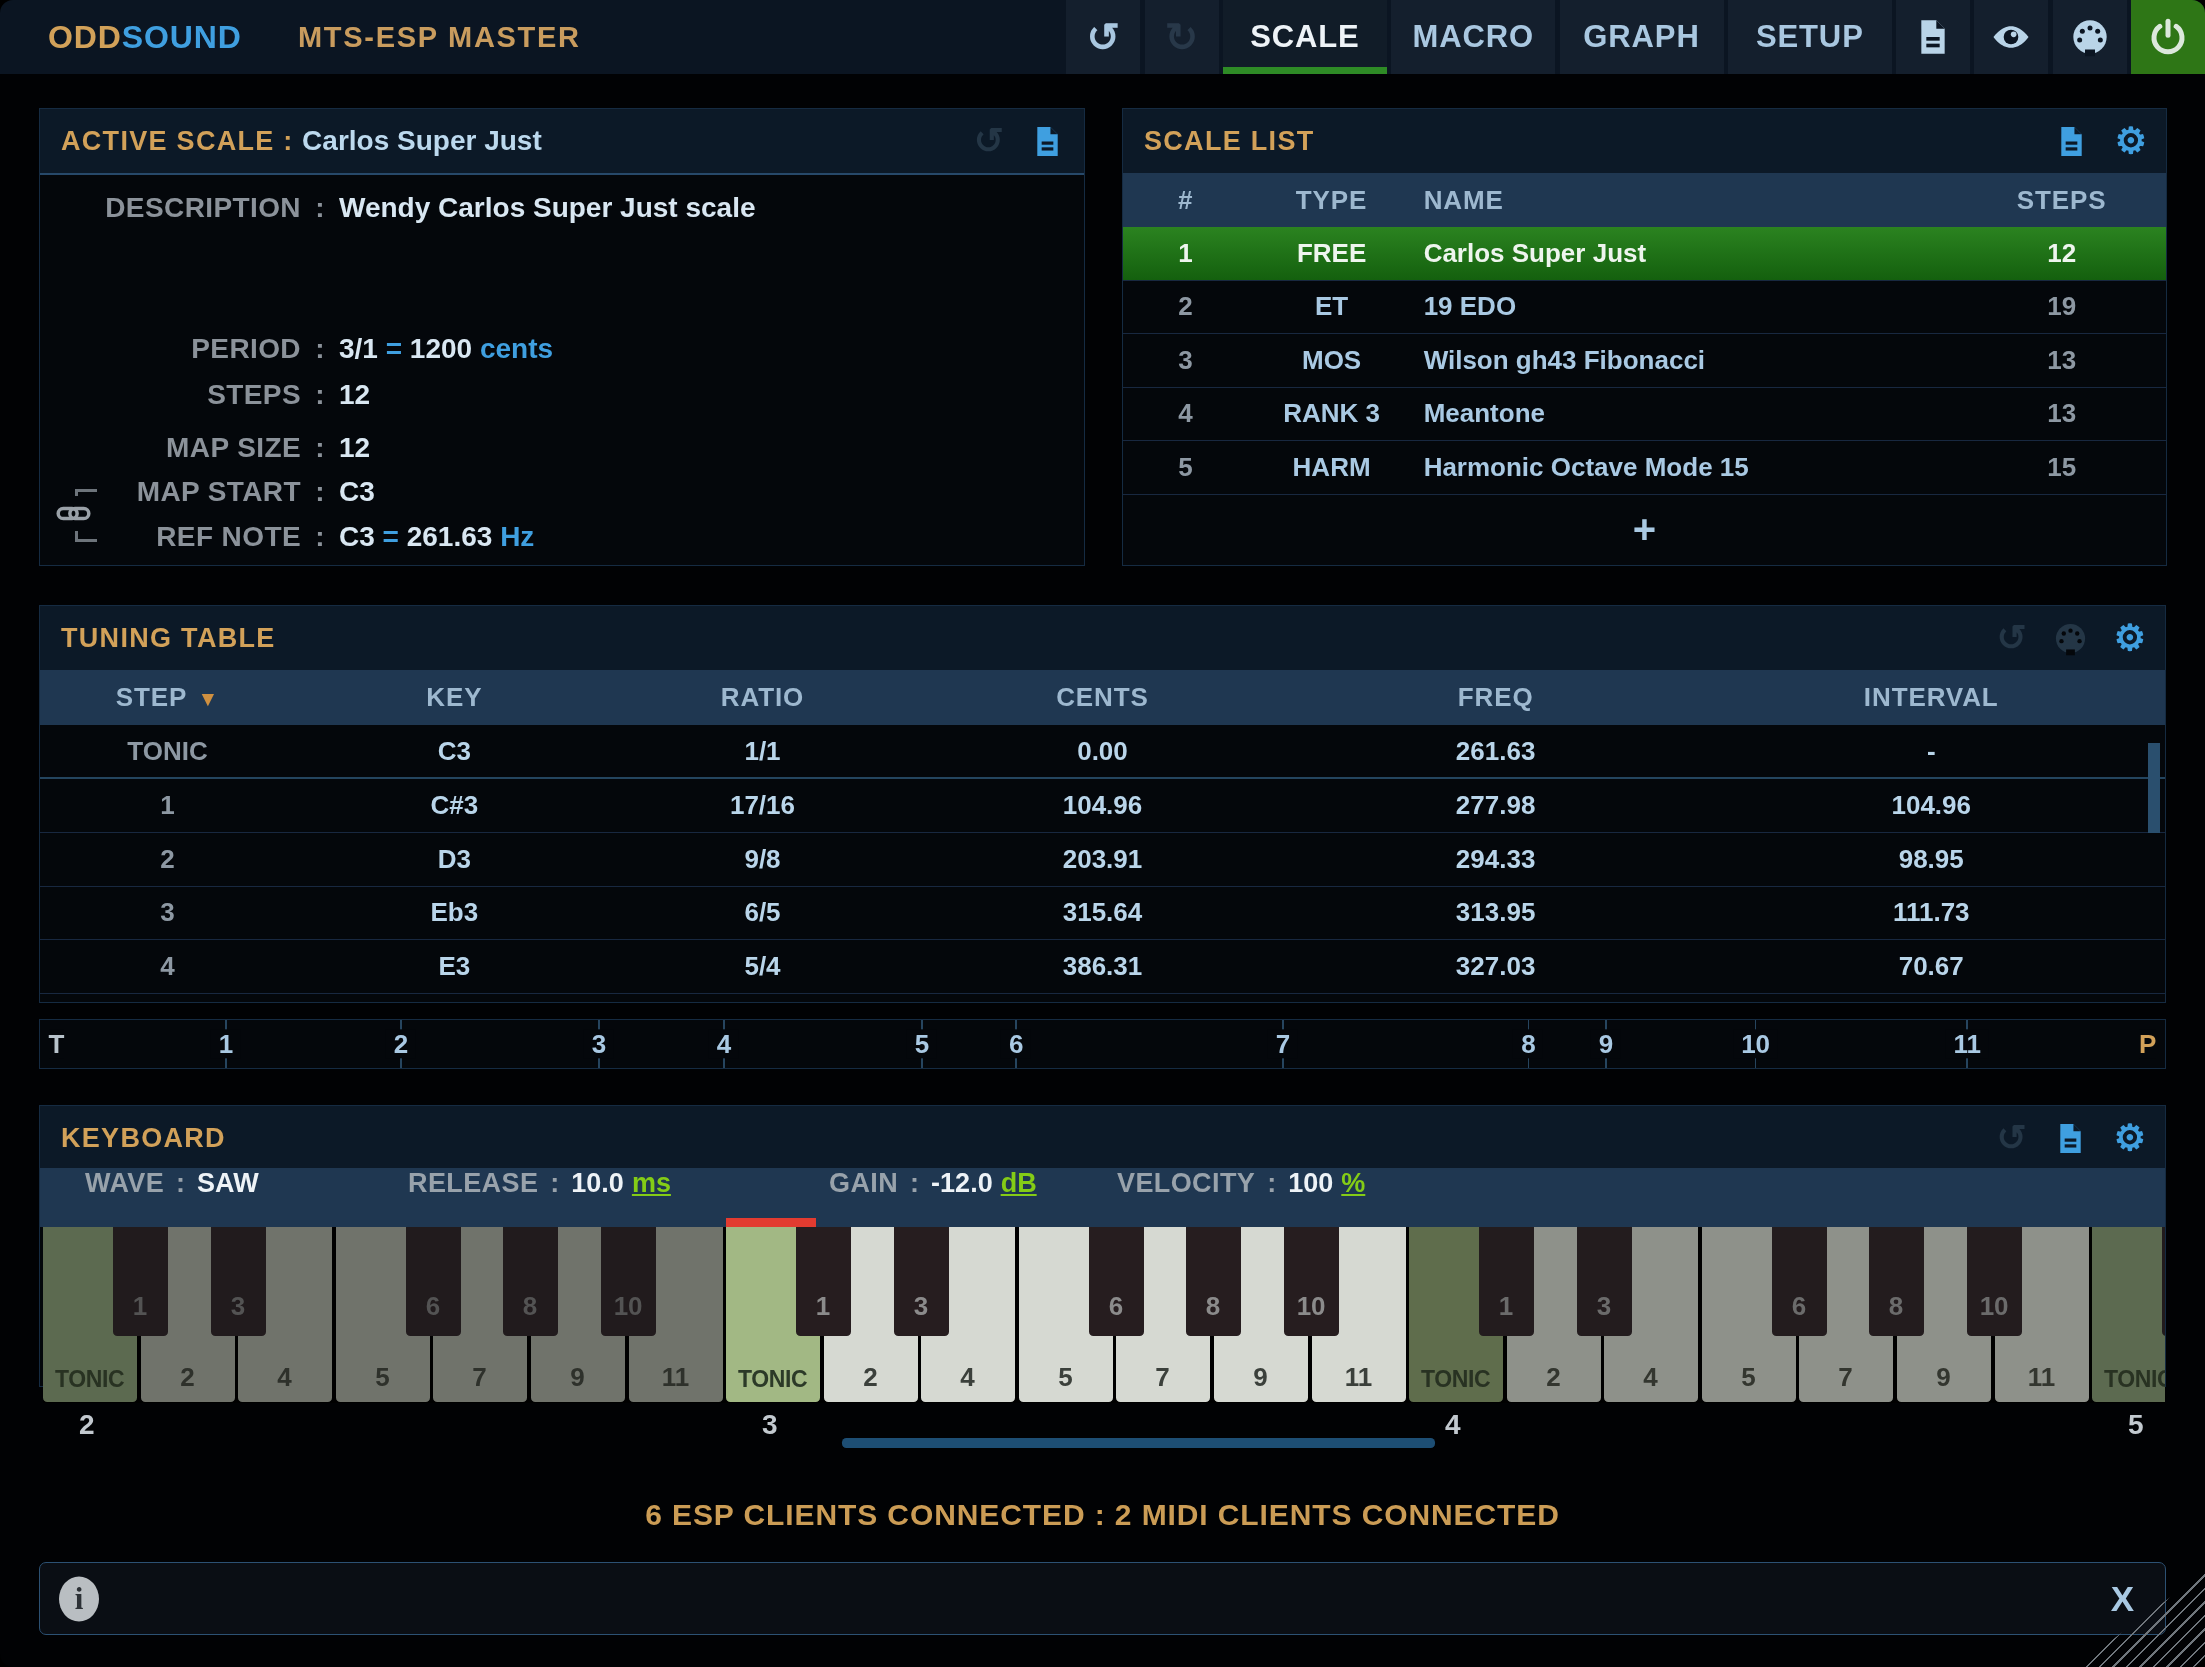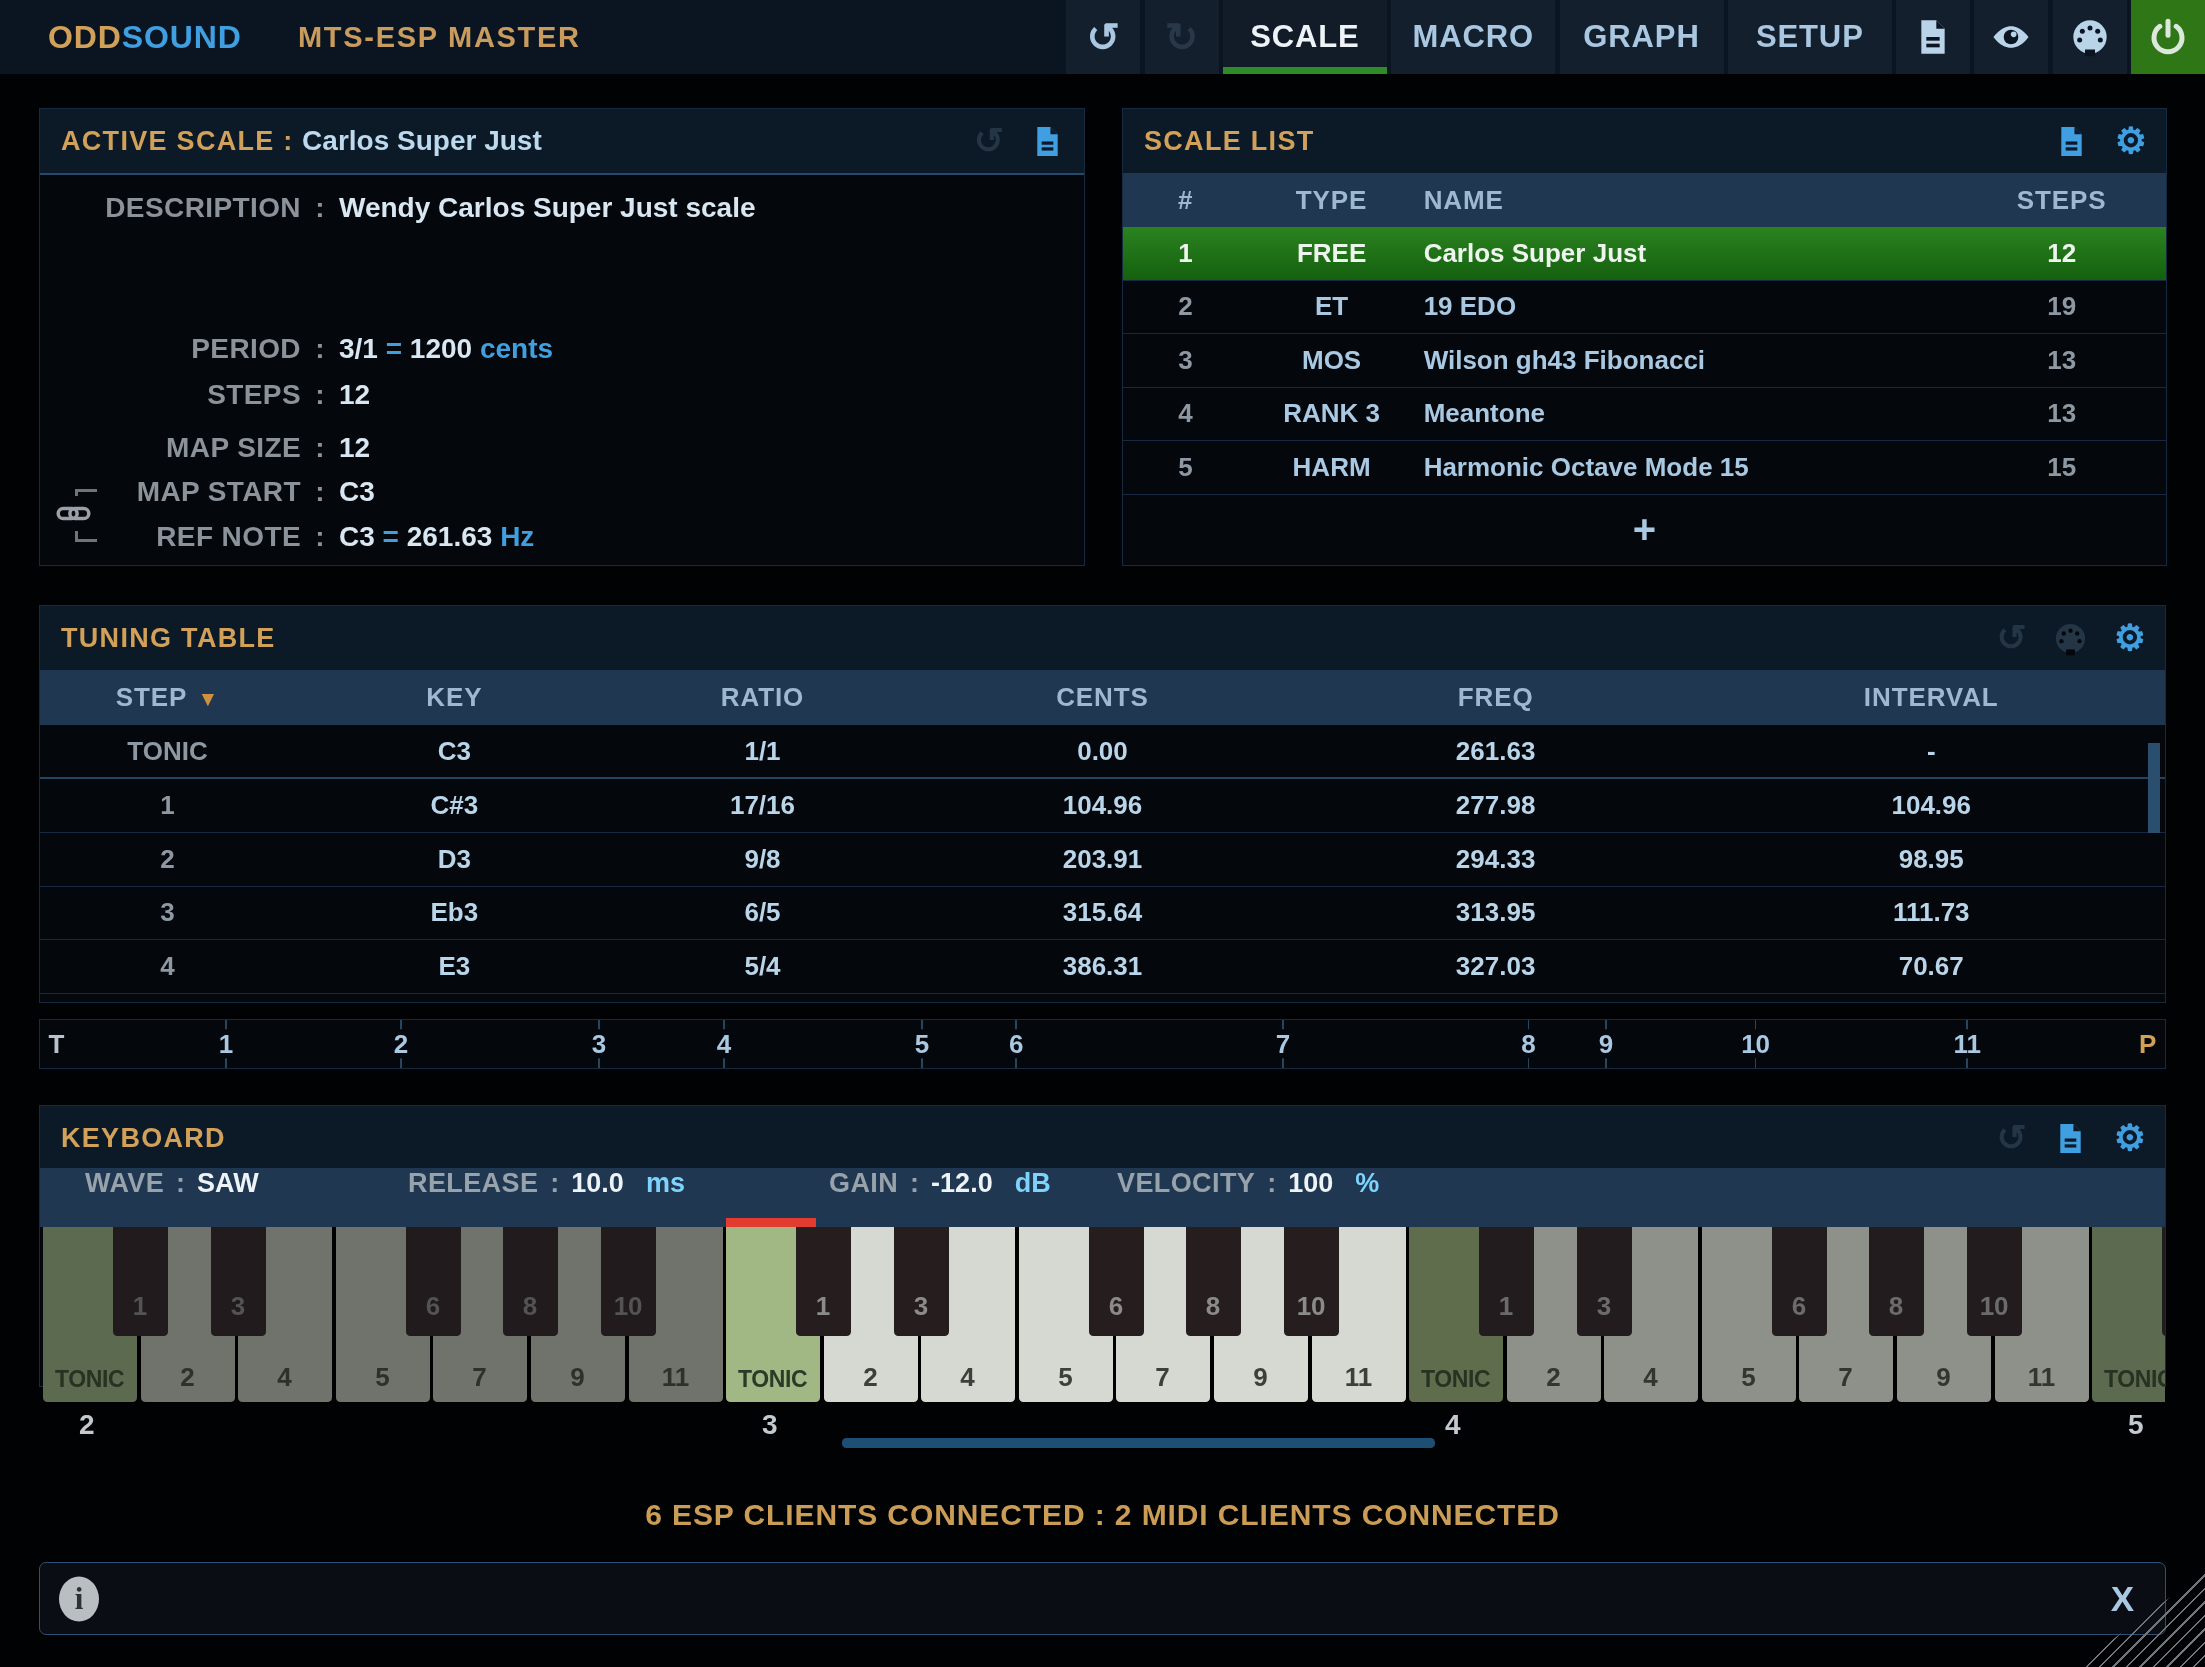--- a/index.html
+++ b/index.html
@@ -1,17 +1,17 @@
 <!DOCTYPE html>
 <html style="font-size:14px"><head>
 <meta charset="utf-8">
 <style>
   html,body{margin:0;padding:0;background:#000;}
   .app{position:relative;width:2205px;height:1667px;background:#010204;overflow:hidden;
-       font-family:"Liberation Sans",sans-serif;font-weight:700;}
+       font-family:"Liberation Sans",sans-serif;font-weight:700;border-radius:13px;}
 
   
   .topbar{position:absolute;left:0;top:0;width:2205px;height:74px;background:#0b1522;}
   .logo{position:absolute;left:48px;top:0;height:74px;line-height:74px;font-size:32px;letter-spacing:0.9px;}
   .logo .p1{color:#d2a159;}
   .logo .p2{color:#3f9fe0;}
   .apptitle{position:absolute;left:298px;top:0;height:58px;line-height:74px;font-size:29px;color:#c99c5e;letter-spacing:1.7px;}
   .topright{position:absolute;right:0;top:0;height:74px;display:flex;gap:4.3px;}
   .tbox{height:74px;background:#141f2d;display:flex;align-items:center;justify-content:center;position:relative;box-sizing:border-box;}
   .ibox{width:74px;}
@@ -92,21 +92,21 @@
               background:#04070b;padding:1.7px 7.8px;line-height:1;}
   .tick-label.tonic{transform:translate(0,-50%);left:8.6px;color:#b8c3cb;padding:1.7px 0;}
   .tick-label.period{transform:translate(0,-50%);left:auto;right:8.6px;color:#d2a159;padding:1.7px 0;}
 
   
   .kb-params{position:absolute;left:0;right:0;top:62px;height:59px;background:#1f3751;}
   .param{position:absolute;top:0;height:59px;display:flex;align-items:flex-start;font-size:27px;}
   .param .plabel{color:#98a2ab;letter-spacing:0.4px;}
   .param .pcolon{color:#98a2ab;margin:0 12px;}
   .param .pval{color:#eef3f7;}
-  .param .punit{color:#7dd3fc;margin-left:22px;}
+  .param .punit{color:#84cc16;margin-left:8px;text-decoration:underline;}
   .param:nth-child(1){left:45px;}
   .param:nth-child(2){left:368px;}
   .param:nth-child(3){left:789px;}
   .param:nth-child(4){left:1077px;}
   .kb-red{position:absolute;left:686px;top:112px;width:90px;height:8.6px;background:#e23b30;}
   .kb-keys{position:absolute;left:2.6px;top:121px;width:2122px;height:176px;overflow:hidden;background:#000;}
   .octave{position:absolute;top:0;width:683px;height:176px;}
   .wkey{position:absolute;top:0;width:94px;height:175px;border-radius:0 0 4.3px 4.3px;
         display:flex;align-items:flex-end;justify-content:center;}
   .bkey{position:absolute;top:0;width:55px;height:109px;border-radius:0 0 4.3px 4.3px;

